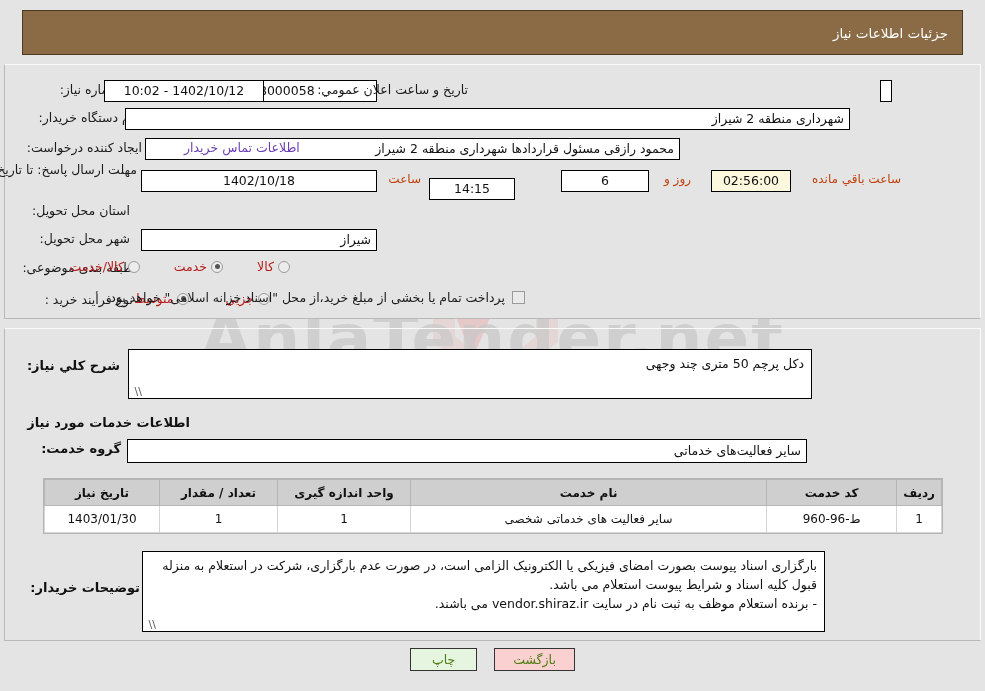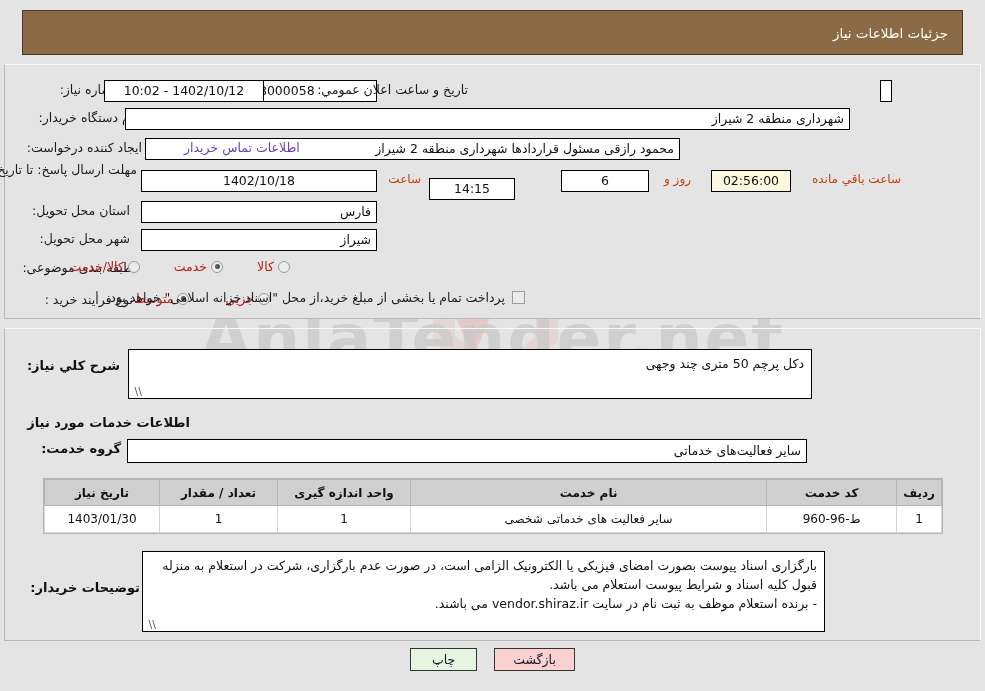--- a/index.html
+++ b/index.html
@@ -220,21 +220,21 @@
     left: 0; right: 0; top: 648px;
     display: flex; justify-content: center; gap: 17px;
     z-index: 5;
   }
   .btn {
     border: 1px solid #333;
     font-size: 12.5px;
     padding: 3px 18px;
     cursor: pointer;
     font-family: inherit;
-    color: #0f172a;
+    color: #4d7c0f;
     min-width: 67px;
   }
   .btn-back { background: #fbd0d0; }
   .btn-print { background: #e6f5e0; }
 </style>
 </head>
 <body>
 
 <div class="page">
 
@@ -321,23 +321,20 @@
   </div>
   <div class="row" style="right:194px; top:170px;">
     <span class="fld yellow" style="width:80px;">02:56:00</span>
   </div>
   <div class="row" style="right:80px; top:172px;">
     <span class="sub">ساعت باقي مانده</span>
   </div>
 
   <div class="row" style="right:855px; top:203px;">
     <span class="lbl">استان محل تحویل:</span>
-  </div>
-  <div class="row" style="right:608px; top:201px;">
-    <span class="fld right" style="width:236px;">فارس</span>
   </div>
 
   <div class="row" style="right:855px; top:231px;margin-left:48px;">
     <span class="lbl">شهر محل تحویل:</span>
   </div>
   <div class="row" style="right:608px; top:229px;">
     <span class="fld right" style="width:236px;">شیراز</span>
   </div>
 
   <div class="row" style="right:852px; top:260px;">

